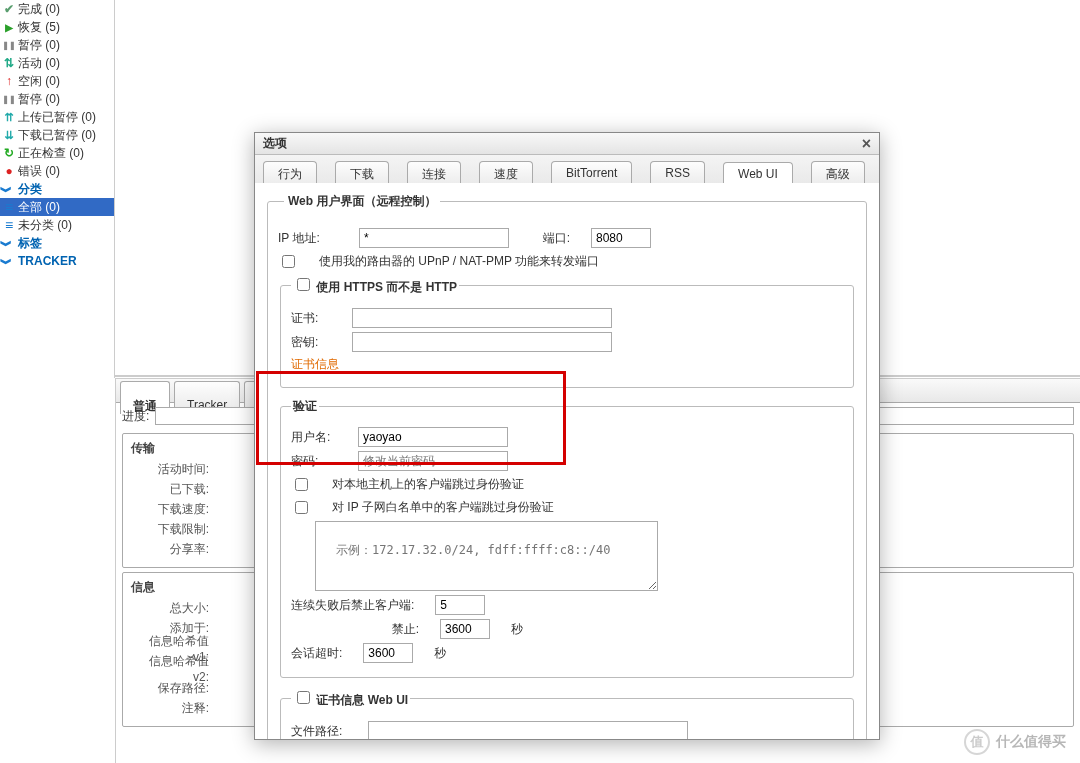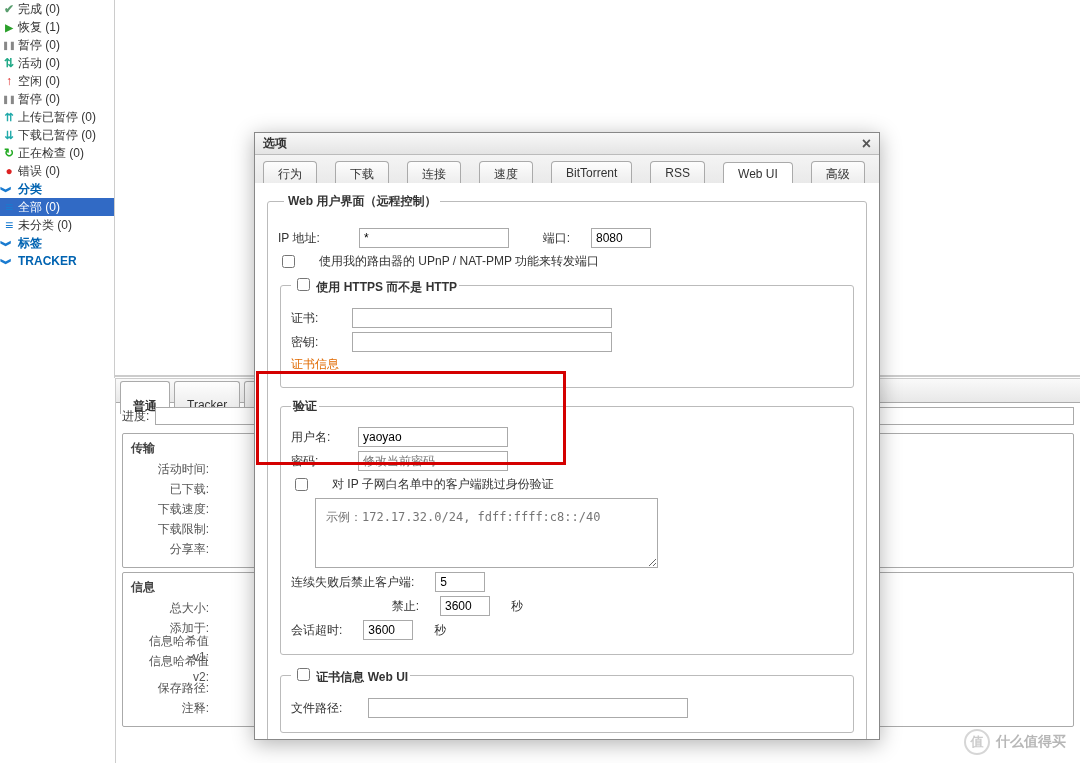--- a/index.html
+++ b/index.html
@@ -27,40 +27,40 @@
 .dlg-tabs { display: flex; gap: 18px; padding: 6px 8px 0; background: linear-gradient(#f4f4f4,#e8e8e8); border-bottom: 1px solid #aaa; }
 .dlg-tab { padding: 4px 14px; border: 1px solid #aaa; border-bottom: none; border-radius: 4px 4px 0 0; background: linear-gradient(#fdfdfd,#eaeaea); cursor: pointer; font-size: 12px; }
 .dlg-tab.active { background: #fff; position: relative; top: 1px; border-bottom: 1px solid #fff; }
 .dlg-body { position: absolute; left: 0; right: 0; top: 50px; bottom: 0; overflow: hidden; background: #fff; padding: 10px; }
 .fieldset { border: 1px solid #bbb; border-radius: 3px; padding: 8px 10px 10px; margin-bottom: 10px; }
 .fieldset > .ftitle { margin: -16px 0 6px 6px; background: #fff; display: inline-block; padding: 0 4px; font-weight: bold; }
 .frow { display: flex; align-items: center; gap: 21px; margin: 4px 0; }
 .frow label.lab { min-width: 60px; }
 .txt { border: 1px solid #aaa; height: 20px; padding: 1px 4px; font-size: 12px; }
 .txt.w150{width:150px;} .txt.w60{width:60px;} .txt.w50{width:50px;} .txt.w260{width:260px;}
-textarea.ta { border: 1px solid #aaa; width: 343px; height: 70px; font-family: monospace; font-size: 12px; padding: 10px; resize: both; }
+textarea.ta { border: 1px solid #aaa; width: 343px; height: 70px; font-family: monospace; font-size: 12px; padding: 20px; resize: both; }
 .cb { width: 13px; height: 13px; }
 .link { color: #e06a00; cursor: pointer; }
 .red-highlight { position: absolute; border: 3px solid #d40000; pointer-events: none; }
 .watermark { position: absolute; right: 14px; bottom: 8px; opacity: .6; display: flex; align-items: center; gap: 6px; color: #888; font-size: 14px; font-weight: bold; pointer-events: none; }
 .watermark .circ { width: 26px; height: 26px; border: 2px solid #bbb; border-radius: 50%; display: flex; align-items: center; justify-content: center; color: #aaa; font-size: 13px; }
 .scroll-shadow { position:absolute; left:115px; right:0; top:375px; height:2px; background:#ccc; }
 .light-border { border-color:#d0d0d0; }
 </style>
 </head>
 <body>
 
 <div class="sidebar">
   <div class="side-item">
       <span class="ico check"></span>
       <span>完成 (0)</span>
     </div>
   <div class="side-item">
       <span class="ico play"></span>
-      <span>恢复 (1)</span>
+      <span>恢复 (5)</span>
     </div>
   <div class="side-item">
       <span class="ico pause"></span>
       <span>暂停 (0)</span>
     </div>
   <div class="side-item">
       <span class="ico updown"></span>
       <span>活动 (0)</span>
     </div>
   <div class="side-item">
@@ -216,20 +216,24 @@
         <div class="frow">
             <label class="lab" style="min-width:46px">用户名:</label>
             <input class="txt w150" value="yaoyao" style="">
           </div>
         <div class="frow">
             <label class="lab" style="min-width:46px">密码:</label>
             <input class="txt w150" type="text" placeholder="修改当前密码" style="">
           </div>
         <div class="frow">
             <input type="checkbox" class="cb" style="">
+            <span>对本地主机上的客户端跳过身份验证</span>
+          </div>
+        <div class="frow">
+            <input type="checkbox" class="cb" style="">
             <span>对 IP 子网白名单中的客户端跳过身份验证</span>
           </div>
         <div class="frow" style="padding-left:24px">
             <textarea class="ta" placeholder="示例：172.17.32.0/24, fdff:ffff:c8::/40" style=""></textarea>
           </div>
         <div class="frow">
             <span>连续失败后禁止客户端:</span>
             <input class="txt w50" value="5" style="">
           </div>
         <div class="frow">

